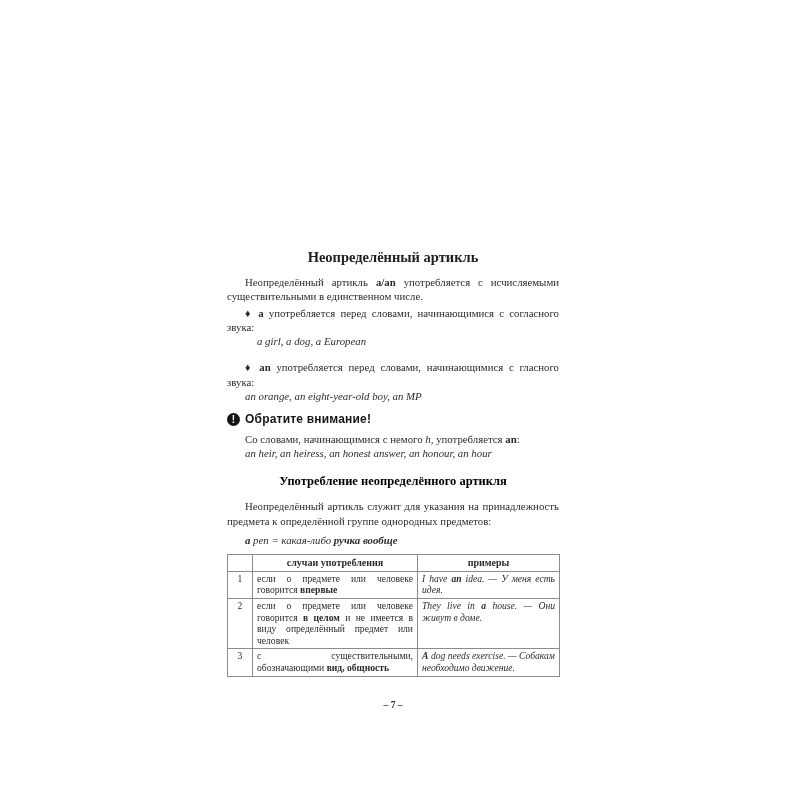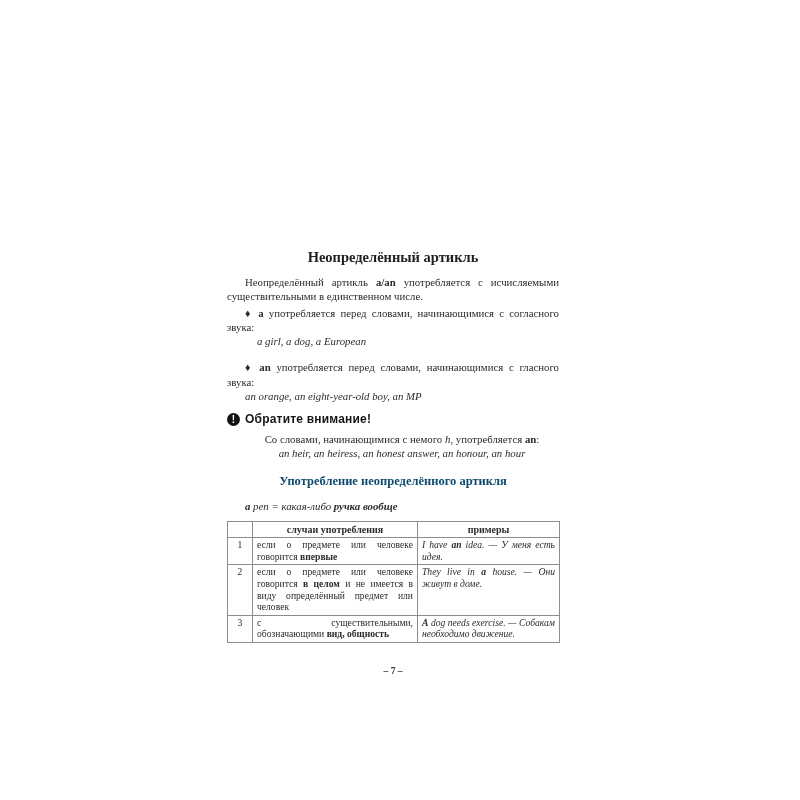--- a/index.html
+++ b/index.html
@@ -55,27 +55,27 @@
     background: #141414;
     color: #ffffff;
     border-radius: 50%;
     text-align: center;
     font-size: 10px;
     line-height: 13px;
     font-family: "Liberation Sans", sans-serif;
     flex: 0 0 auto;
   }
   .note-body { margin-left: 18px; }
-  .note-body p { margin: 0; text-indent: 0; text-align: center; }
+  .note-body p { margin: 0; text-indent: 0; text-align: left; }
   .section-title {
     text-align: center;
     font-weight: bold;
     font-size: 12.5px;
     line-height: 16px;
-    color: #0c4a6e;
+    color: #000000;
     margin: 13px 0 10px 0;
   }
   .formula {
     margin: 5px 0 7px 0;
     text-indent: 18px;
   }
   table.usage {
     border-collapse: collapse;
     table-layout: fixed;
     width: 332px;
@@ -126,20 +126,21 @@
       <span>Обратите внимание!</span>
     </div>
     <div class="note-body">
       <p><span>Со словами, начинающимися с немого </span><span style="font-style: italic;">h</span><span>, употребляется </span><span style="font-weight: bold;">an</span><span>:</span></p>
       <p><span style="font-style: italic;">an heir, an heiress, an honest answer, an honour, an hour</span></p>
     </div>
   </div>
 
   <h2 class="section-title">Употребление неопределённого артикля</h2>
 
+  <p class="para"><span>Неопределённый артикль служит для указания на принадлежность предмета к определённой группе однородных предметов:</span></p>
   <p class="formula"><span style="font-weight: bold; font-style: italic;">a</span><span style="font-style: italic;"> pen = какая-либо </span><span style="font-weight: bold; font-style: italic;">ручка вообще</span></p>
 
   <table class="usage">
     <colgroup>
       <col style="width:25px">
       <col style="width:165px">
       <col style="width:142px">
     </colgroup>
     <thead>
       <tr>

